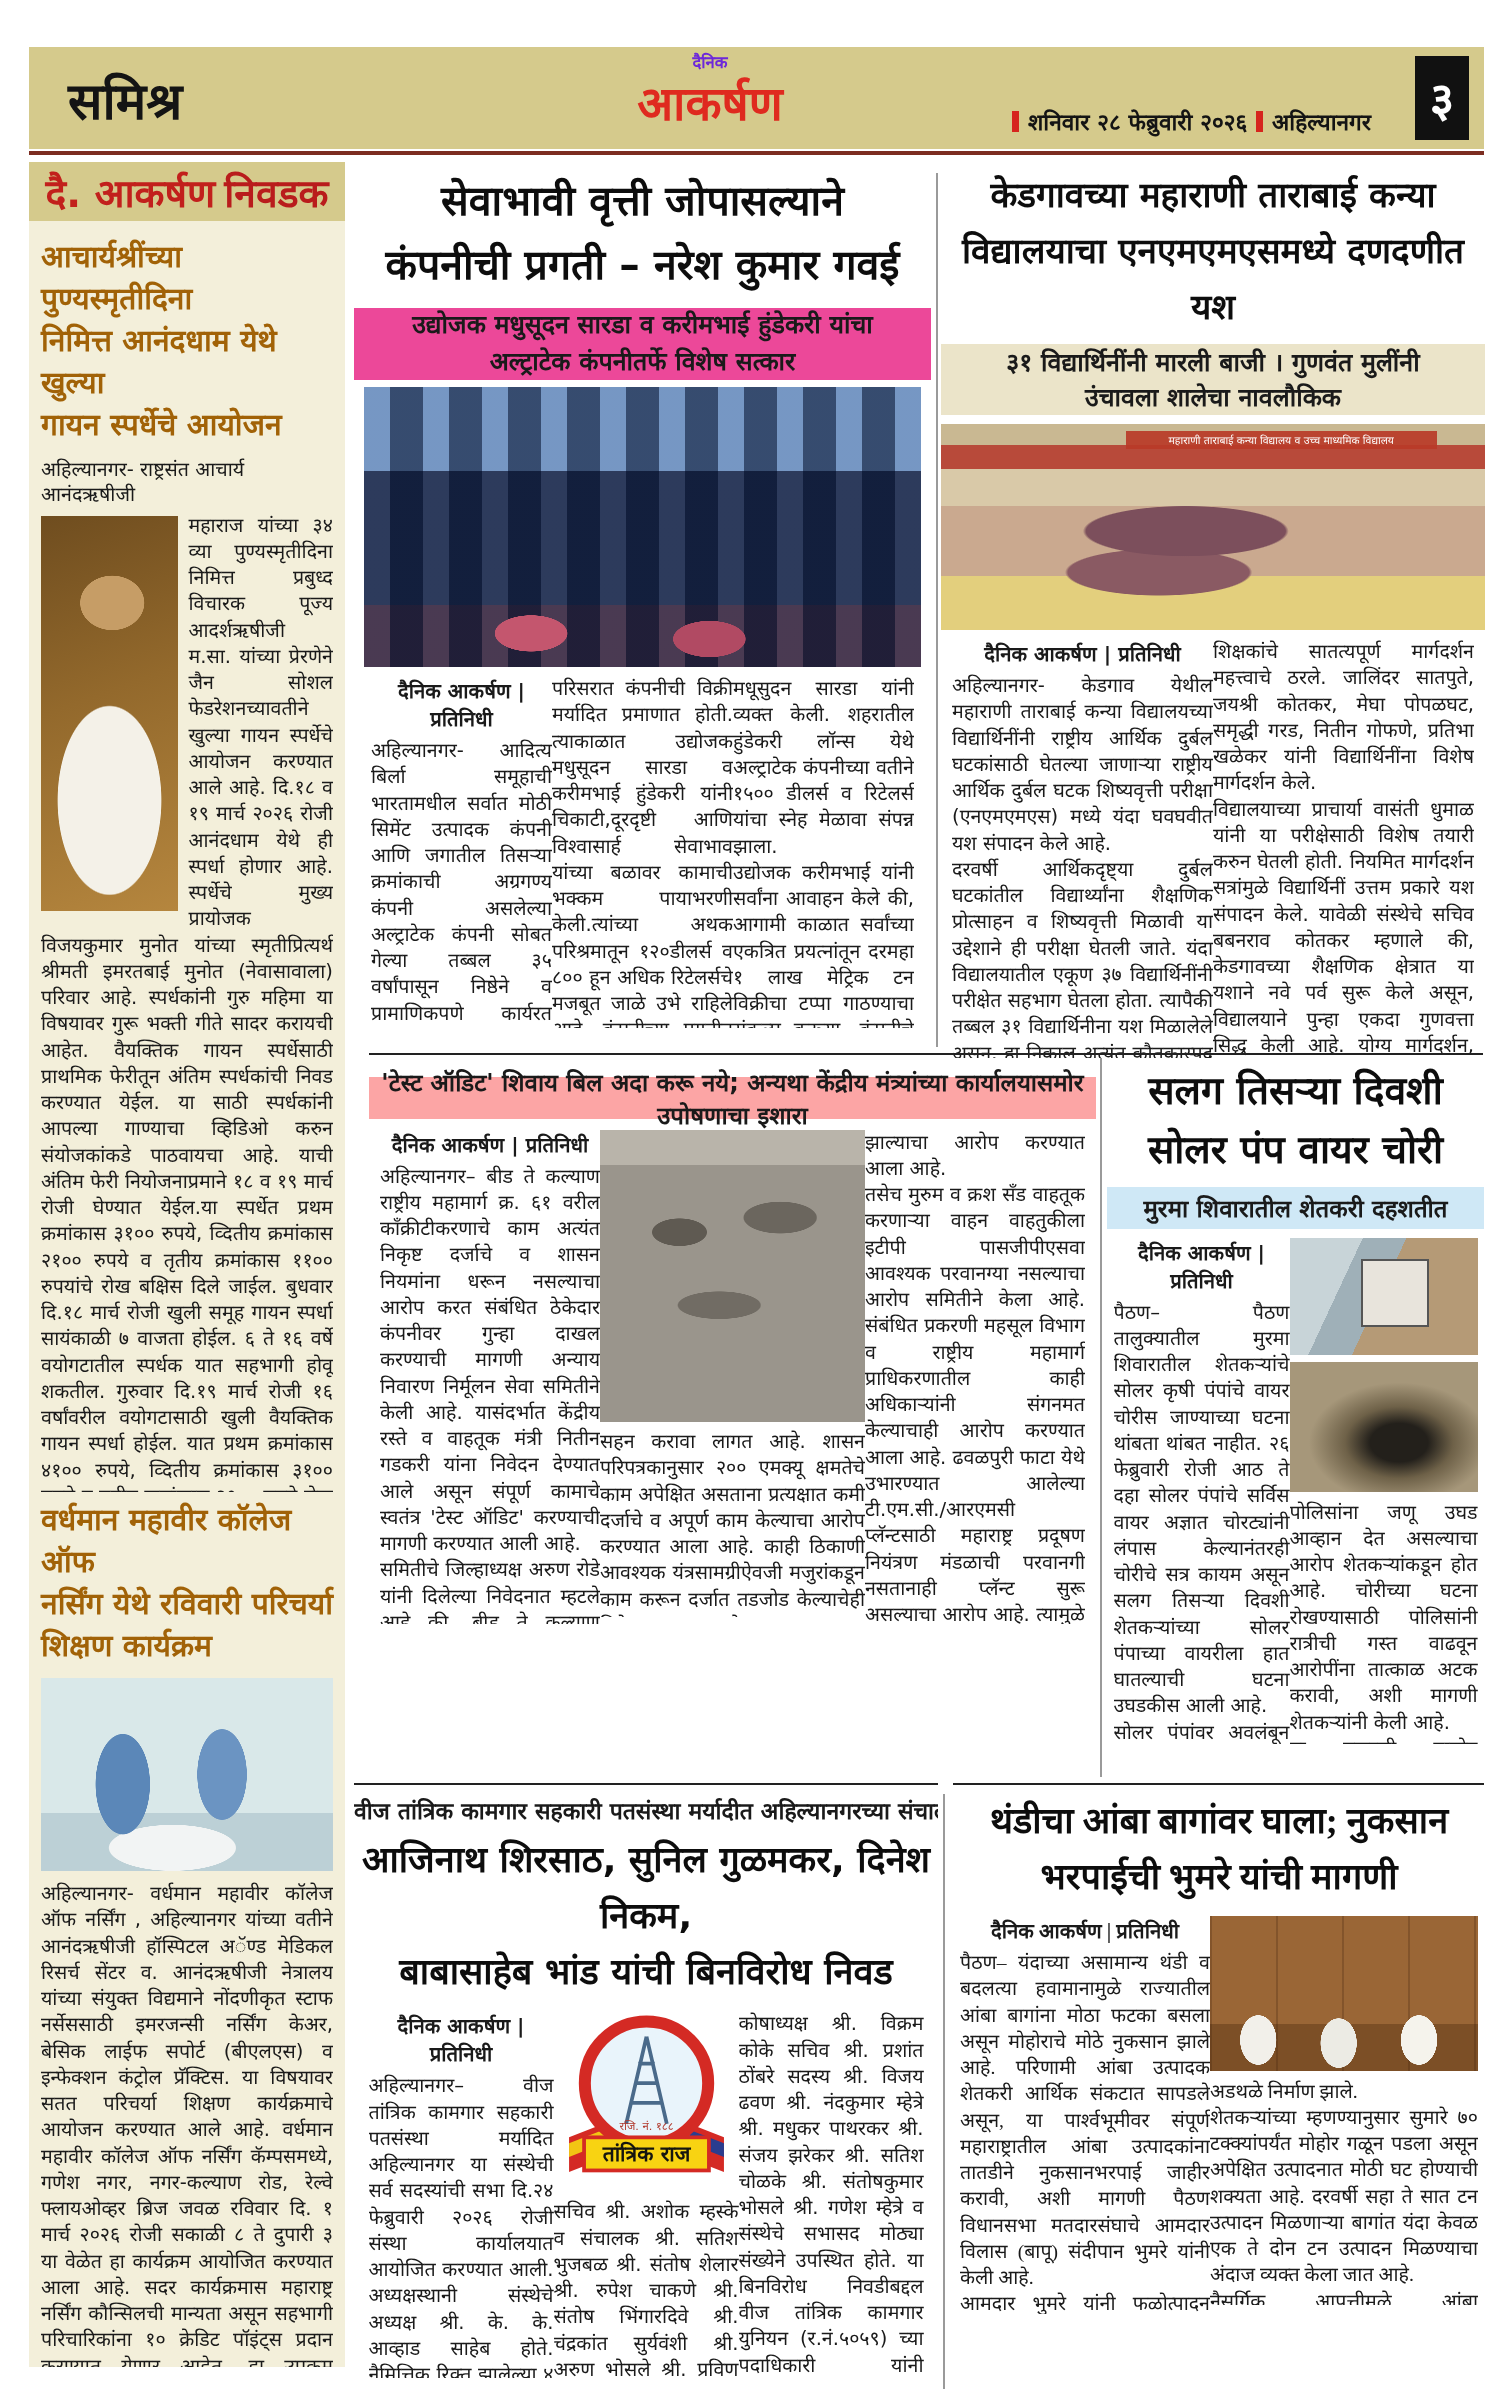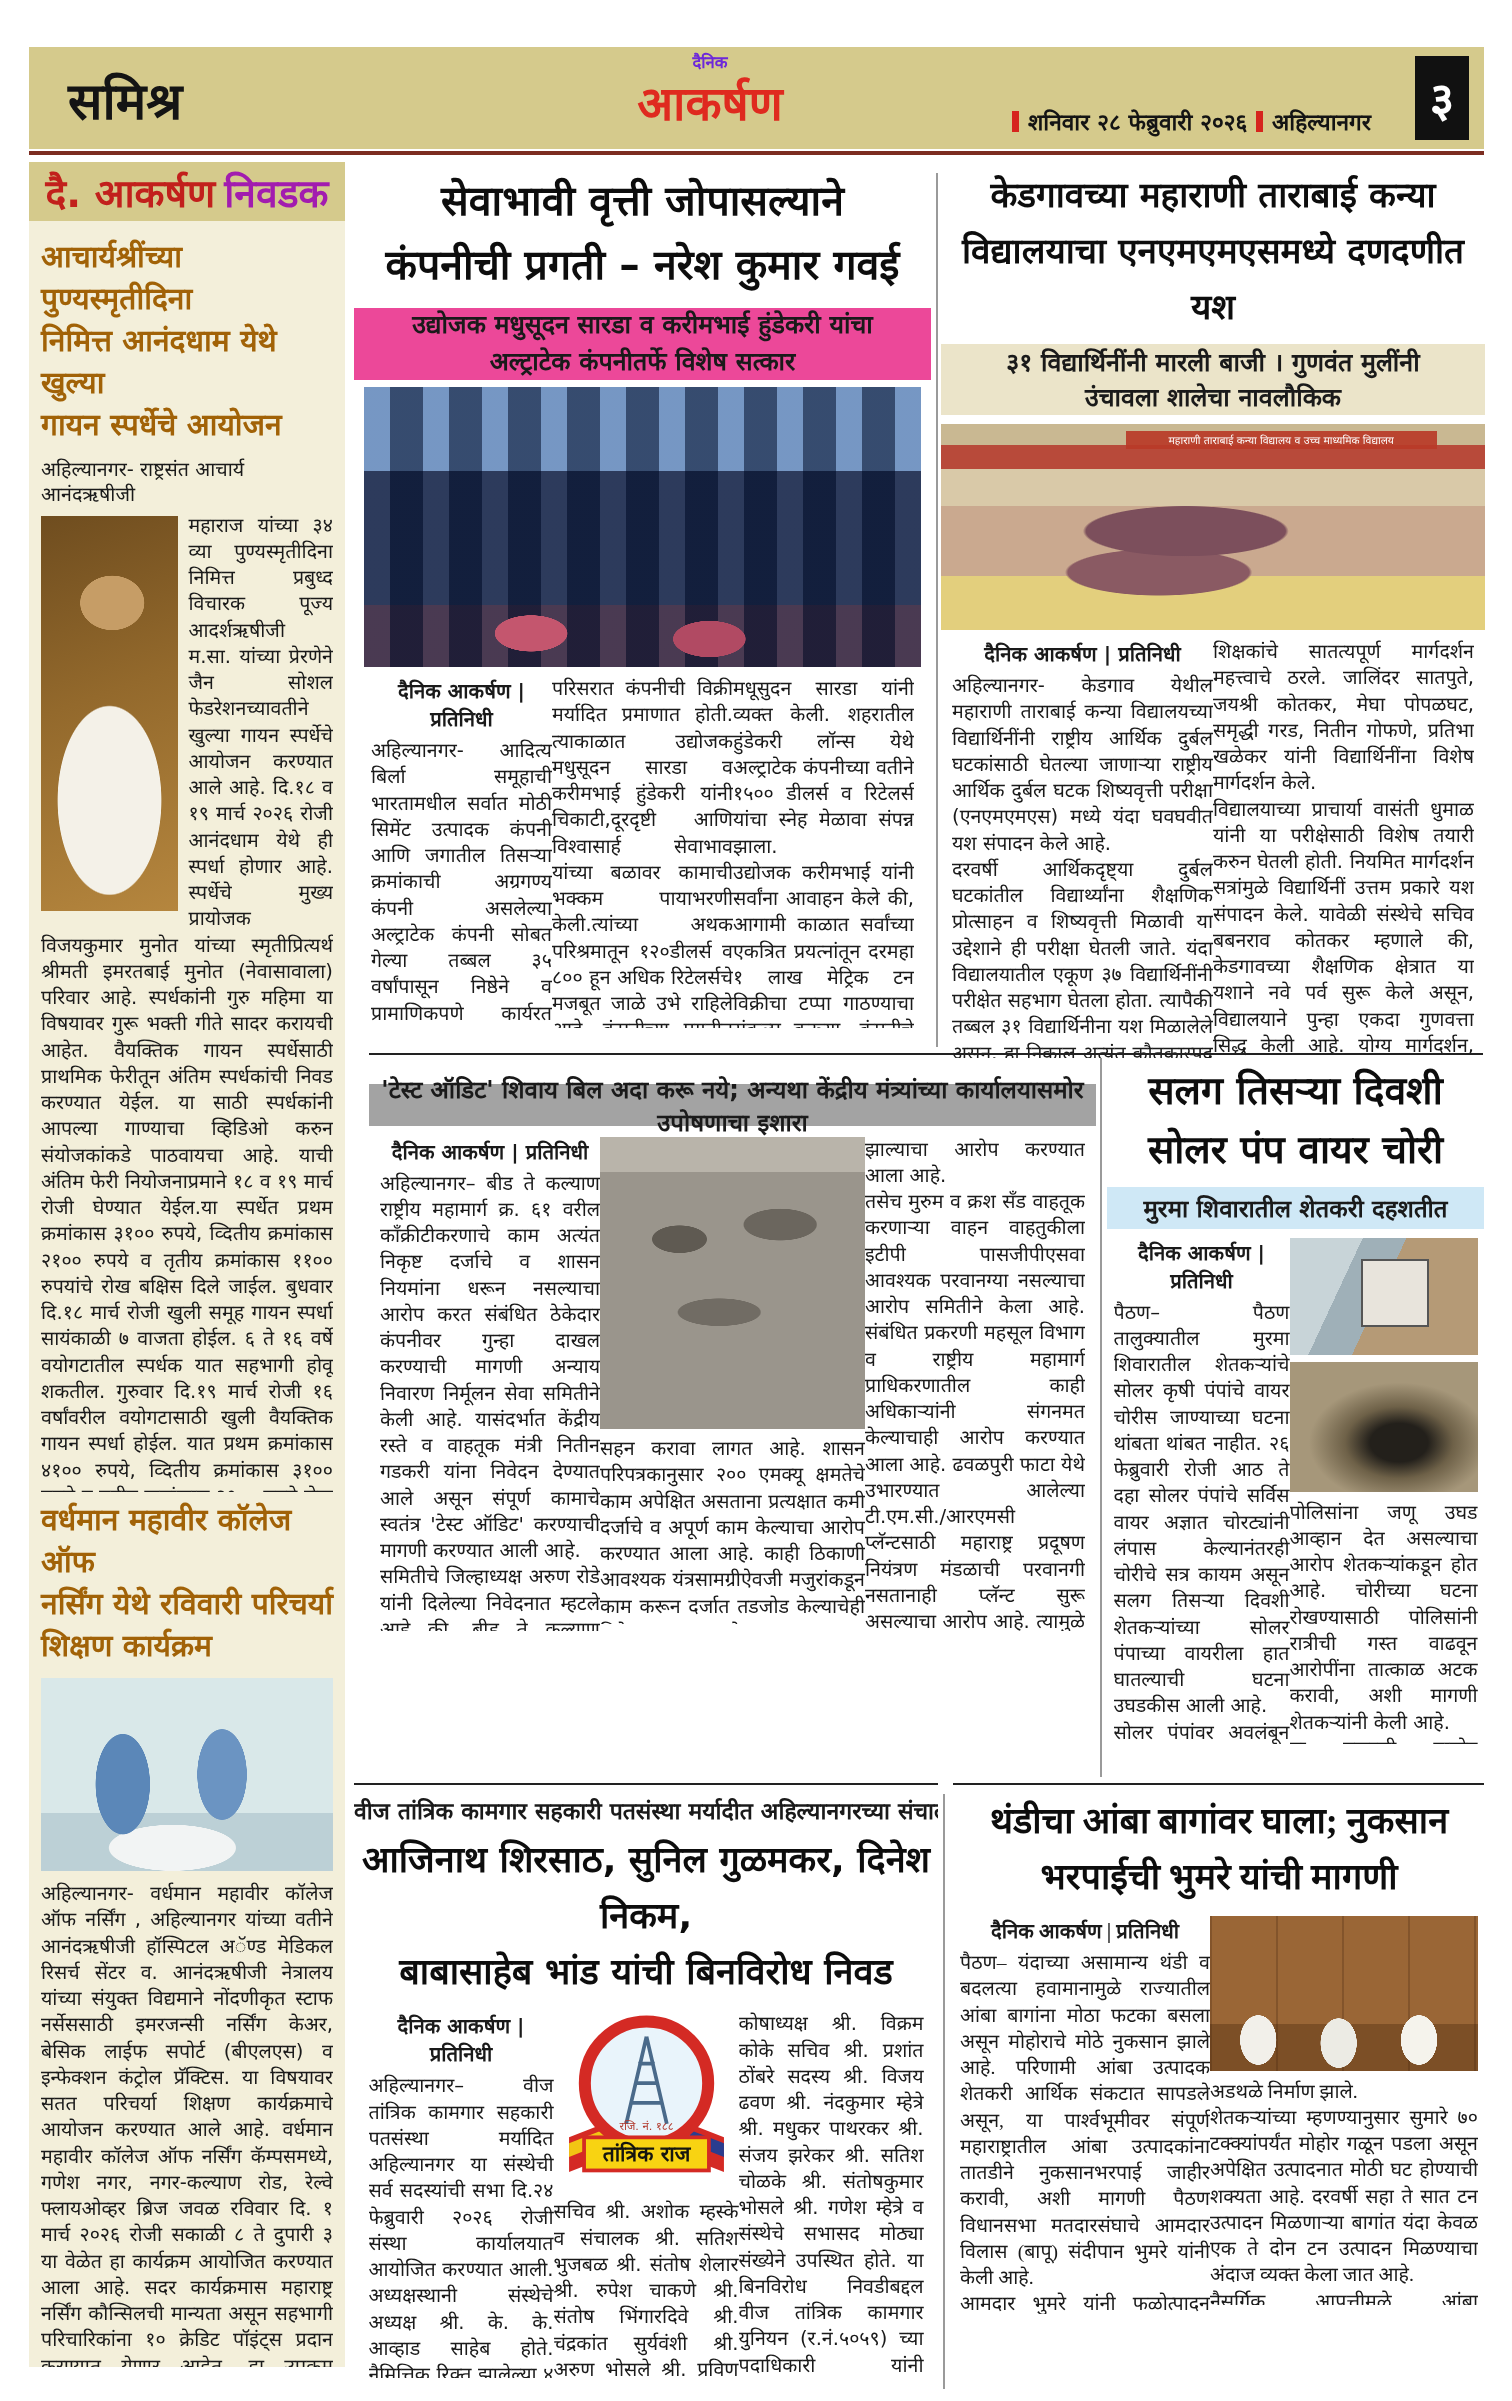--- a/index.html
+++ b/index.html
@@ -13,21 +13,21 @@
   .mh-big{font-size:47px;font-weight:700;color:#df2a1f;margin-top:-3px;}
   .mh-date{position:absolute;right:113px;bottom:12px;font-size:22.6px;font-weight:700;color:#141414;display:flex;align-items:center;gap:9px;}
   .tick{display:inline-block;width:6.8px;height:21px;background:#d6251d;}
   .mh-page{position:absolute;right:15px;top:9px;width:54px;height:84px;background:#111;color:#fff;
            font-size:47px;font-weight:700;display:flex;align-items:center;justify-content:center;}
   .maroon-rule{position:absolute;left:29px;top:151px;width:1455px;height:3.8px;background:#7c2d21;}
   
   .left-panel{position:absolute;left:29px;top:162px;width:316px;height:2205px;background:#f3efda;overflow:hidden;}
   .lp-titlebar{height:59px;background:#d5ca8c;display:flex;align-items:center;justify-content:center;gap:9px;}
   .lp-title-red{font-size:39px;font-weight:700;color:#c2201c;}
-  .lp-title-gray{font-size:39px;font-weight:700;color:#a21caf;}
+  .lp-title-gray{font-size:39px;font-weight:700;color:#b91c1c;}
   .lp-inner{padding:7.5px 12px 0 12px;}
   .lp-head{font-size:30px;font-weight:700;line-height:1.4;white-space:pre-line;margin:7.5px 0 10.5px 0;color:#a16207;}
   .lp-intro{font-size:19.6px;line-height:1.32;margin-bottom:4.5px;}
   .body{font-size:19.6px;line-height:1.34;text-align:justify;white-space:pre-line;}
   .monk{float:left;width:137px;height:395px;margin:3px 10.5px 4.5px 0;
         background:
           radial-gradient(53px 45px at 52% 22%,#c69d66 60%,transparent 61%),
           radial-gradient(83px 151px at 50% 72%,#f4f1e8 62%,transparent 63%),
           linear-gradient(160deg,#6f4d1f 0%,#93692c 45%,#b5863e 100%);}
   .lp-sing-body{height:979px;overflow:hidden;}
@@ -66,21 +66,21 @@
         background:
           radial-gradient(166px 41px at 45% 52%,#7c4f5c 60%,transparent 62%),
           radial-gradient(151px 38px at 40% 72%,#8a5a63 60%,transparent 62%),
           linear-gradient(180deg,#c9b892 0 10%,#b84a3a 10% 22%,#d9c9a8 22% 40%,#caa98f 40% 74%,#e3cf7d 74% 100%);}
   .school-banner{position:absolute;left:34%;top:6.8px;width:56%;background:rgba(184,58,40,.92);color:#fff;
         font-size:10.5px;text-align:center;padding:2.3px 3px;}
   .artB .col{width:261px;height:419px;}
   
   .artC{position:absolute;left:369px;top:1062px;width:727px;}
   .artC .headline{font-size:42px;line-height:1.5;}
-  .artC .subband{margin-top:22px;height:42px;background:#a3a3a3;font-size:24px;}
+  .artC .subband{margin-top:15px;height:42px;background:#fca5a5;font-size:24px;}
   .artC .cols{margin-top:10.5px;}
   .artC .c1,.artC .c3{width:220px;height:494px;}
   .artC .c2{width:265px;height:494px;}
   .roadphoto{width:265px;height:292px;margin-bottom:7.5px;
         background:
           radial-gradient(45px 22.6px at 30% 35%,#5f5a52 60%,transparent 62%),
           radial-gradient(60px 26px at 68% 30%,#6b665e 60%,transparent 62%),
           radial-gradient(68px 22.6px at 45% 60%,#716c64 60%,transparent 62%),
           linear-gradient(180deg,#b9b4aa 0 12%,#9a958c 12% 100%);}
   .artC .under{height:188px;overflow:hidden;}

